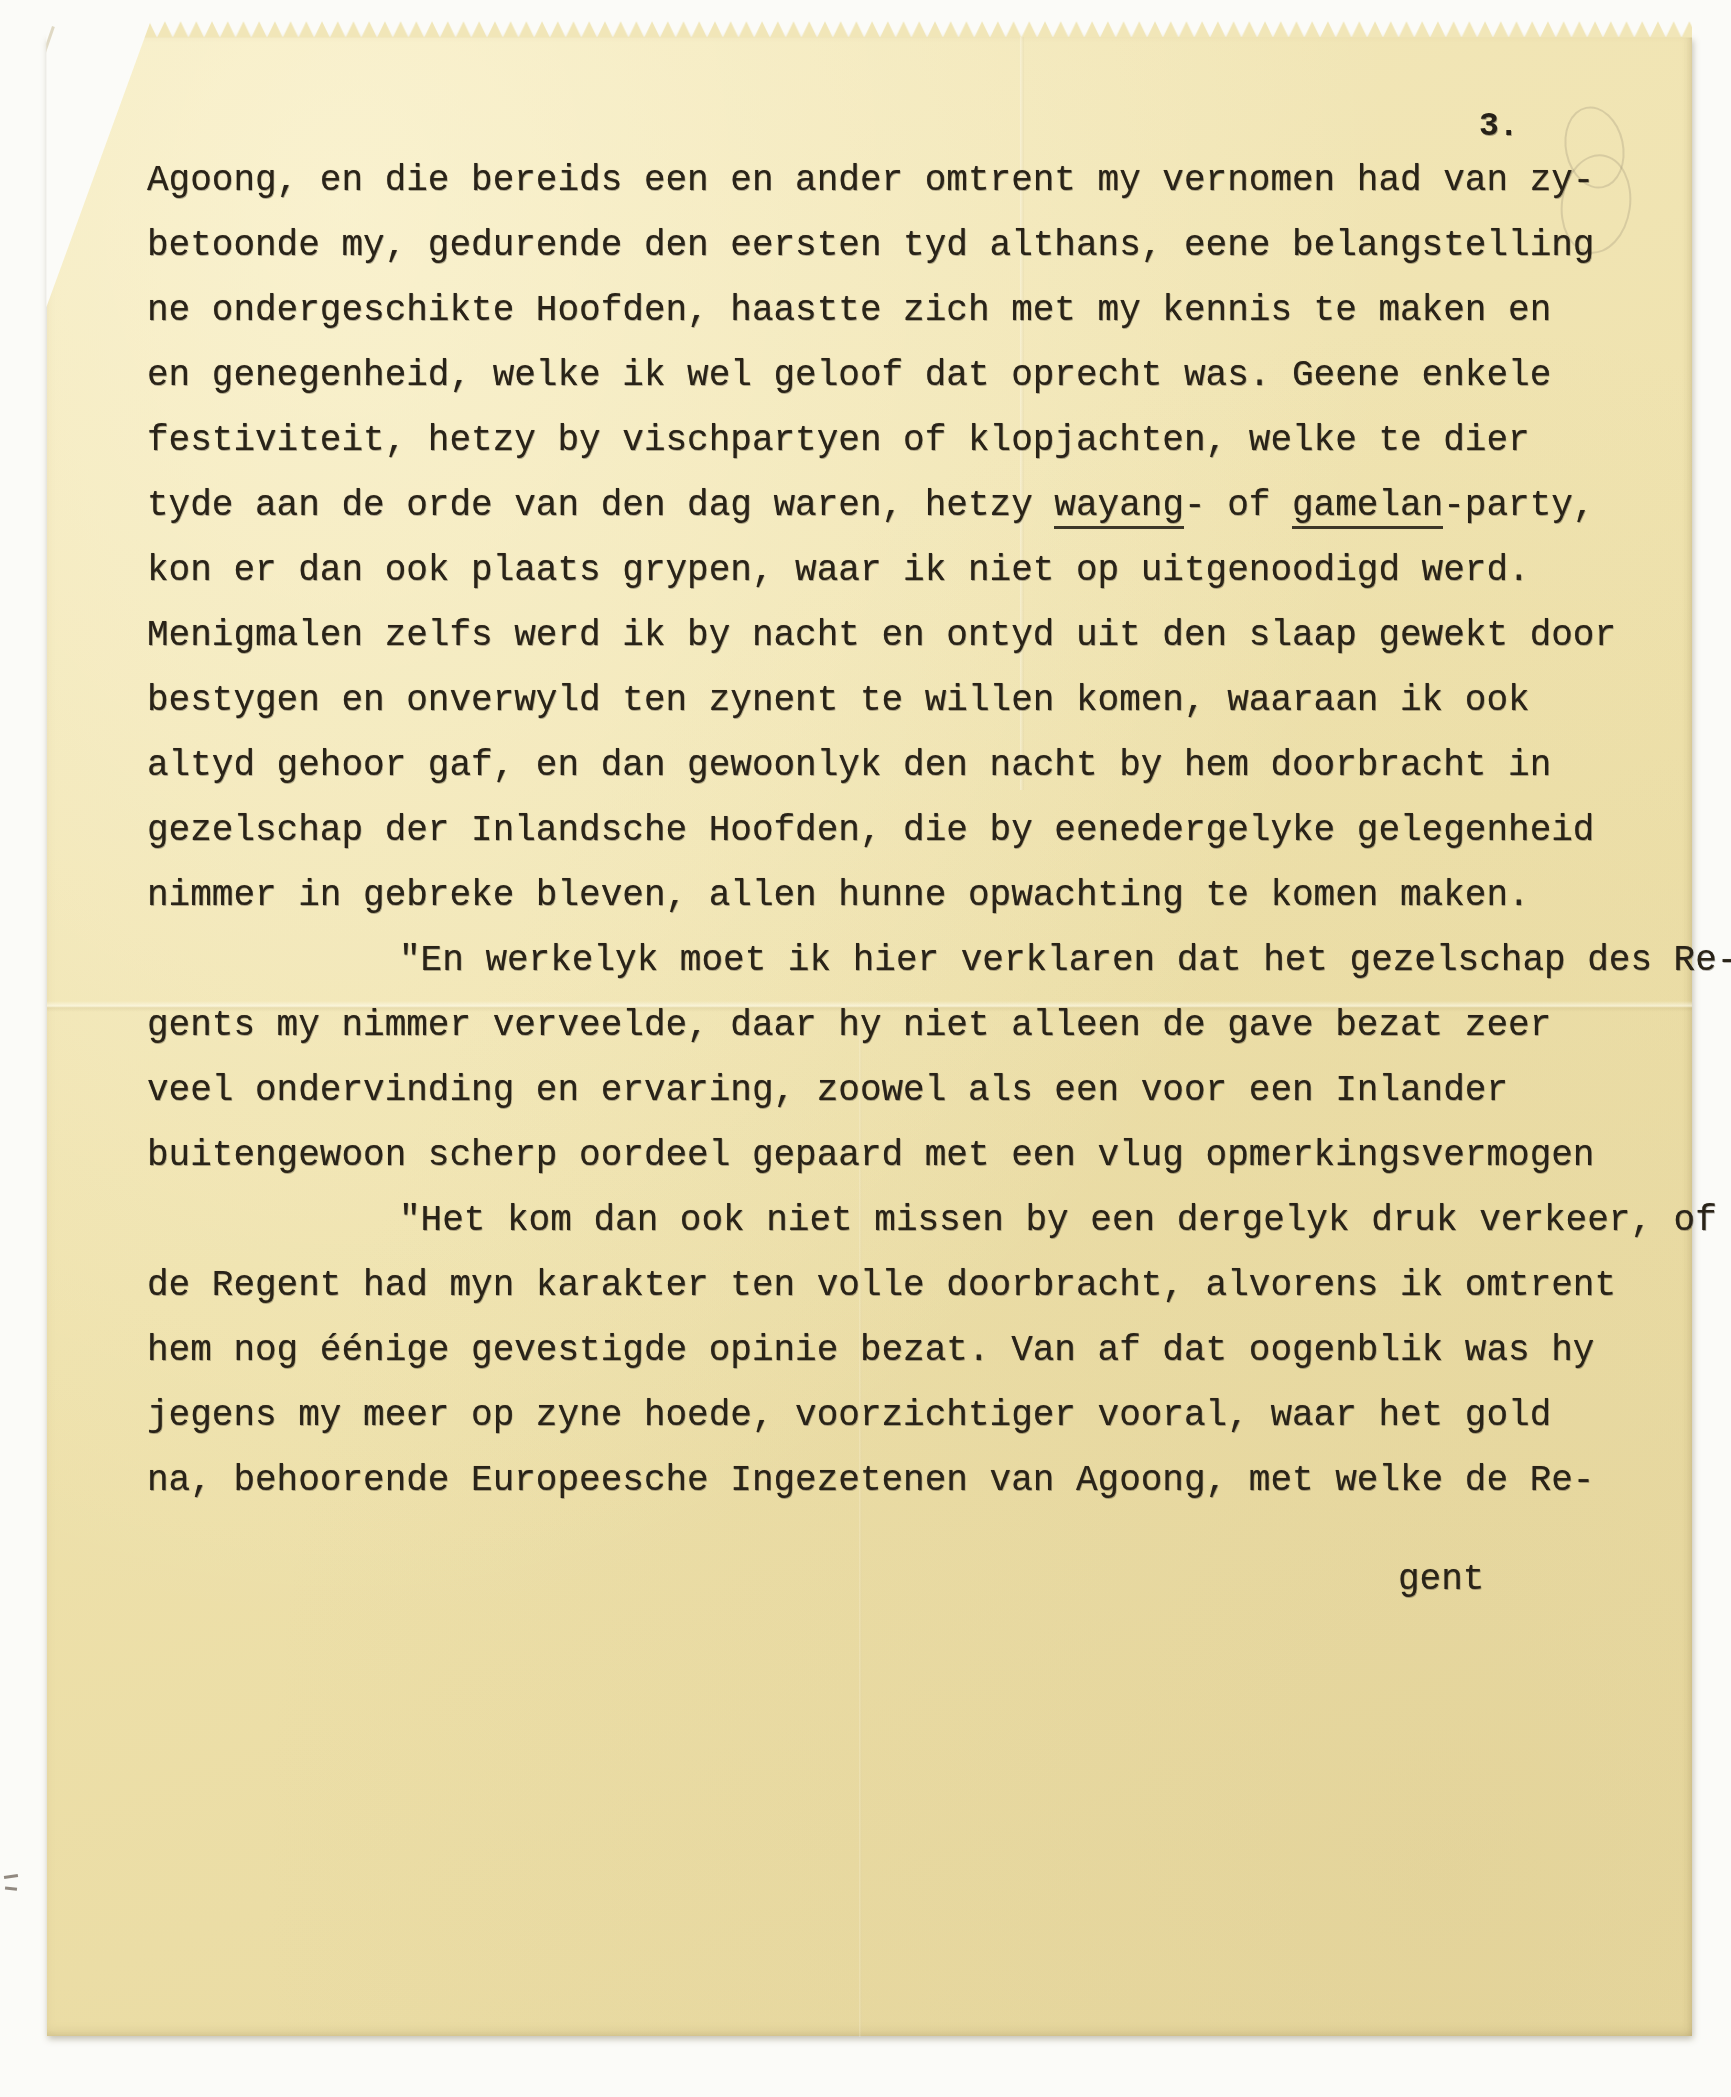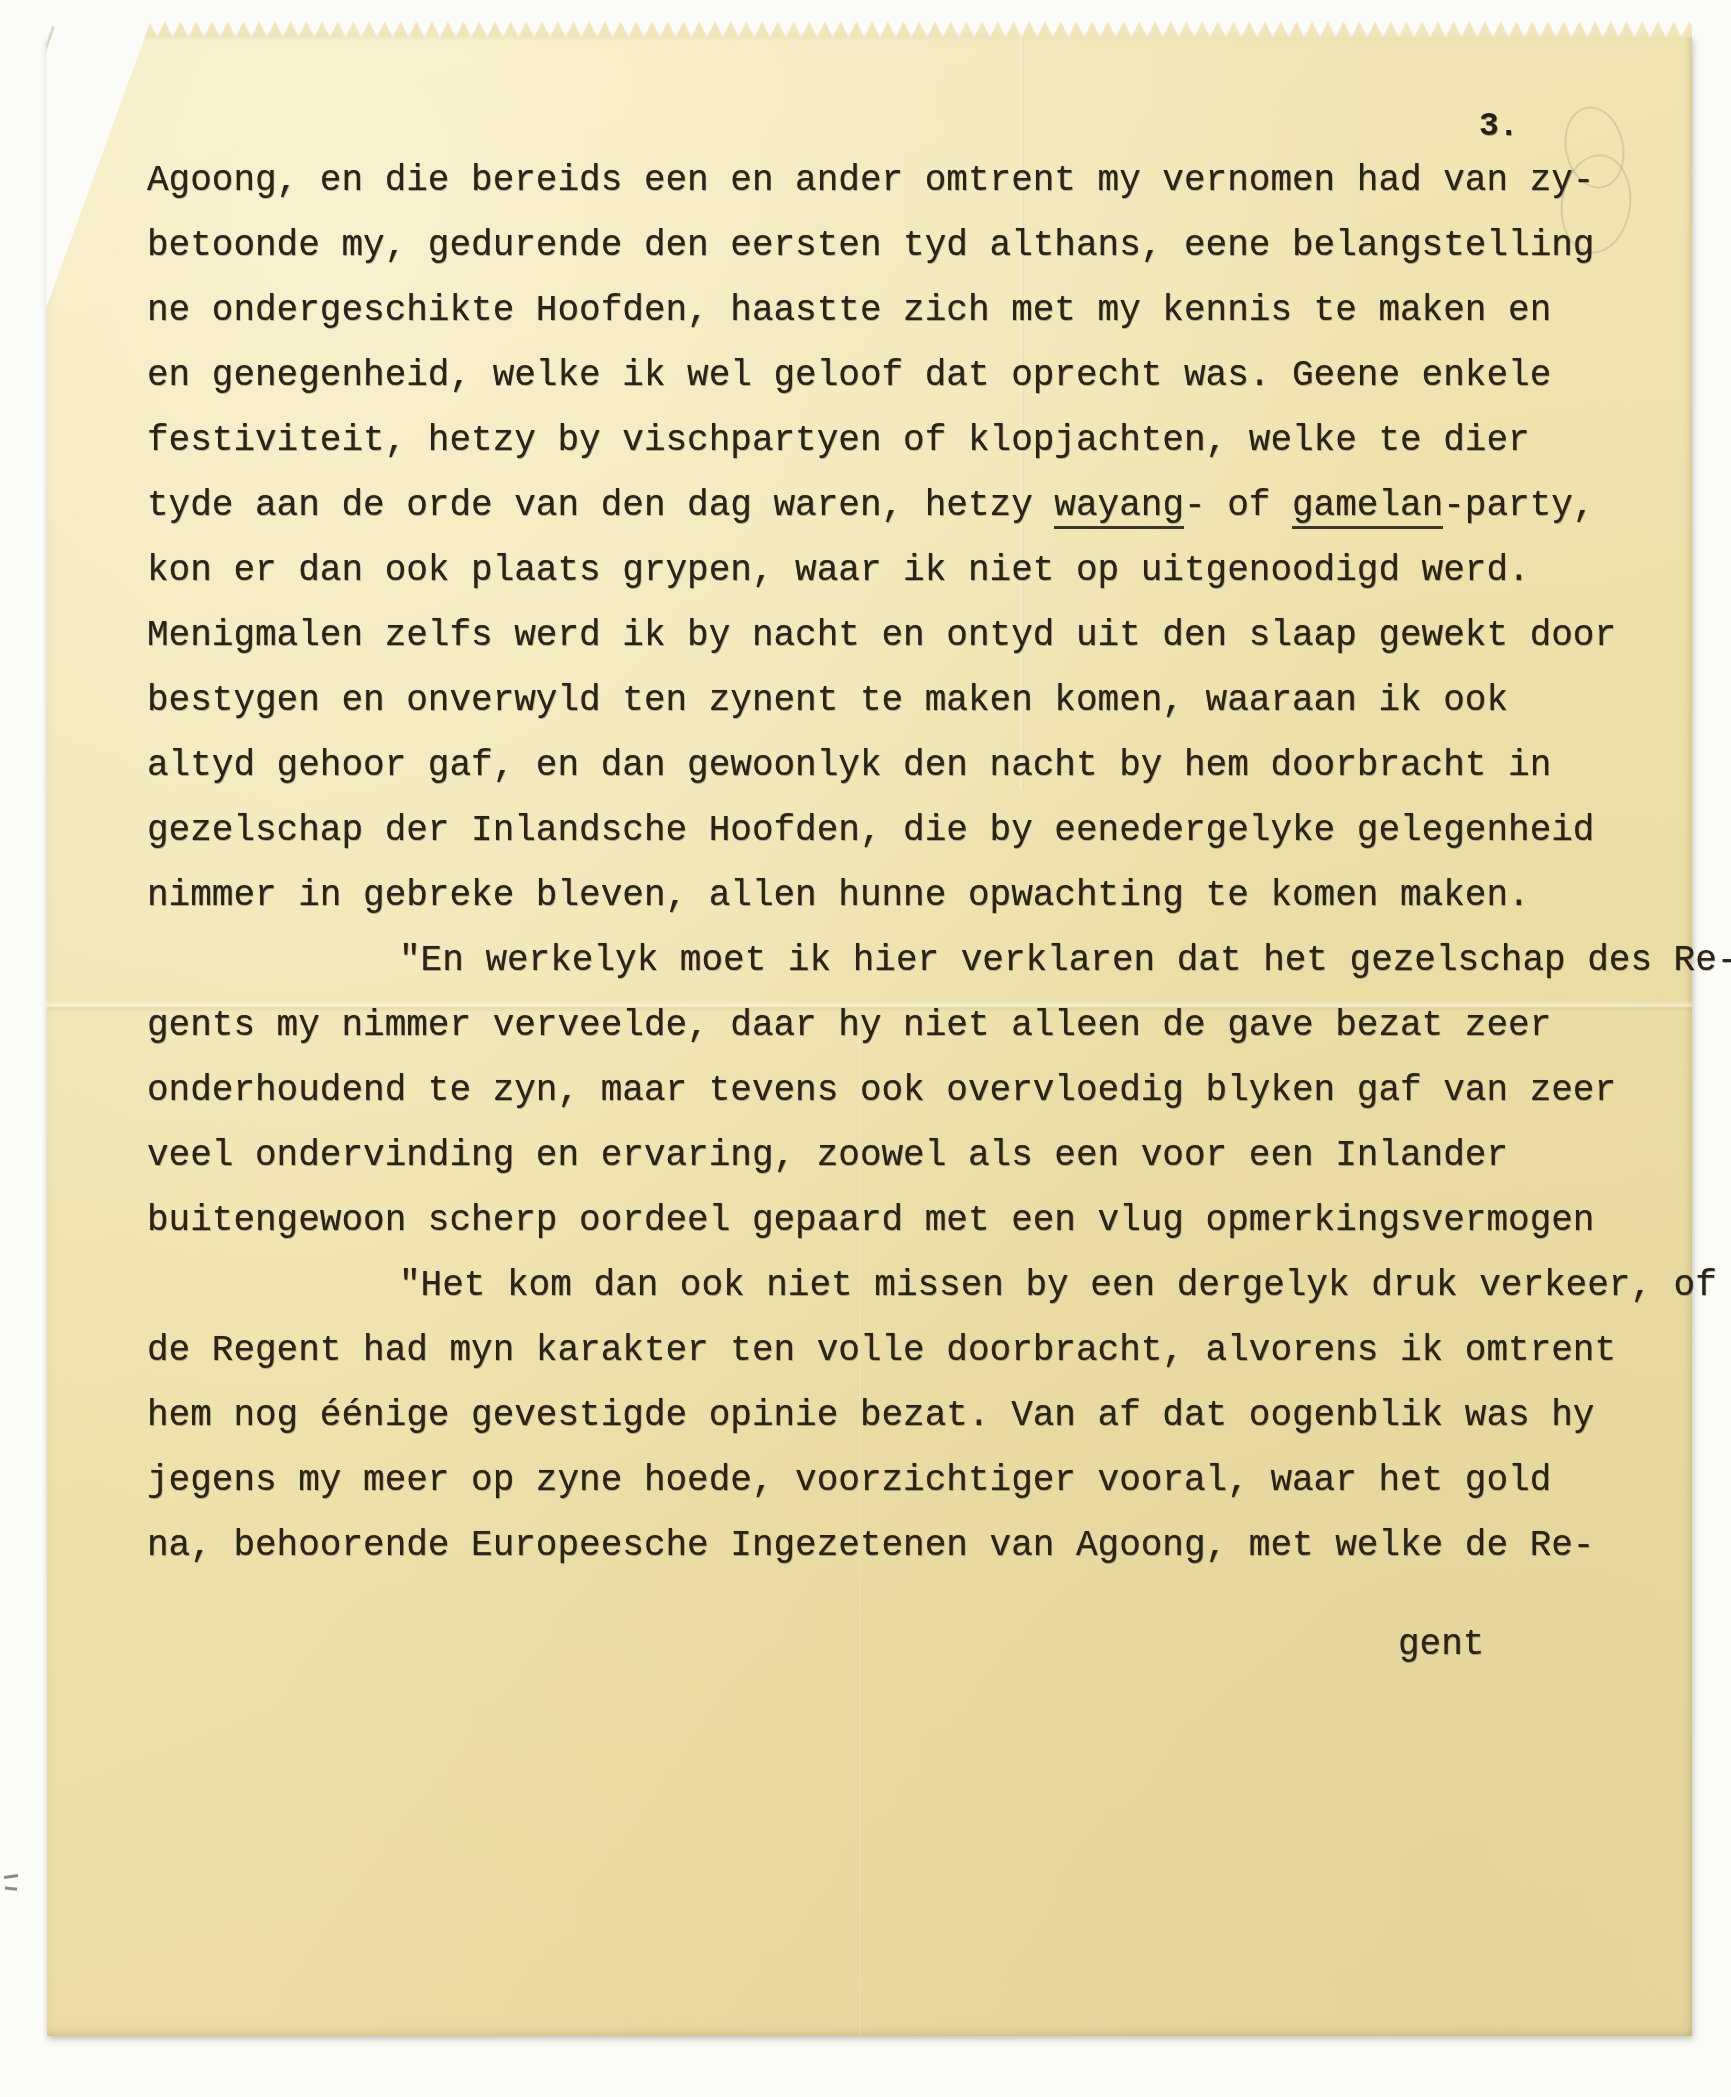--- a/index.html
+++ b/index.html
@@ -125,27 +125,26 @@
 
   <div class="text">
       <div class="line"><span>Agoong, en die bereids een en ander omtrent my vernomen had van zy-</span></div>
       <div class="line"><span>betoonde my, gedurende den eersten tyd althans, eene belangstelling</span></div>
       <div class="line"><span>ne ondergeschikte Hoofden, haastte zich met my kennis te maken en</span></div>
       <div class="line"><span>en genegenheid, welke ik wel geloof dat oprecht was. Geene enkele</span></div>
       <div class="line"><span>festiviteit, hetzy by vischpartyen of klopjachten, welke te dier</span></div>
       <div class="line"><span>tyde aan de orde van den dag waren, hetzy </span><span class="u">wayang</span><span>- of </span><span class="u">gamelan</span><span>-party,</span></div>
       <div class="line"><span>kon er dan ook plaats grypen, waar ik niet op uitgenoodigd werd.</span></div>
       <div class="line"><span>Menigmalen zelfs werd ik by nacht en ontyd uit den slaap gewekt door</span></div>
-      <div class="line"><span>bestygen en onverwyld ten zynent te maken komen, waaraan ik ook</span></div>
+      <div class="line"><span>bestygen en onverwyld ten zynent te willen komen, waaraan ik ook</span></div>
       <div class="line"><span>altyd gehoor gaf, en dan gewoonlyk den nacht by hem doorbracht in</span></div>
       <div class="line"><span>gezelschap der Inlandsche Hoofden, die by eenedergelyke gelegenheid</span></div>
       <div class="line"><span>nimmer in gebreke bleven, allen hunne opwachting te komen maken.</span></div>
       <div class="line" style="padding-left: 252px;"><span>"En werkelyk moet ik hier verklaren dat het gezelschap des Re-</span></div>
       <div class="line"><span>gents my nimmer verveelde, daar hy niet alleen de gave bezat zeer</span></div>
-      <div class="line"><span>onderhoudend te zyn, maar tevens ook overvloedig blyken gaf van zeer</span></div>
       <div class="line"><span>veel ondervinding en ervaring, zoowel als een voor een Inlander</span></div>
       <div class="line"><span>buitengewoon scherp oordeel gepaard met een vlug opmerkingsvermogen</span></div>
       <div class="line" style="padding-left: 252px;"><span>"Het kom dan ook niet missen by een dergelyk druk verkeer, of</span></div>
       <div class="line"><span>de Regent had myn karakter ten volle doorbracht, alvorens ik omtrent</span></div>
       <div class="line"><span>hem nog éénige gevestigde opinie bezat. Van af dat oogenblik was hy</span></div>
       <div class="line"><span>jegens my meer op zyne hoede, voorzichtiger vooral, waar het gold</span></div>
       <div class="line"><span>na, behoorende Europeesche Ingezetenen van Agoong, met welke de Re-</span></div>
       <div class="line" style="padding-left: 1251px; margin-top: 34px;"><span>gent</span></div>
     </div>
 

